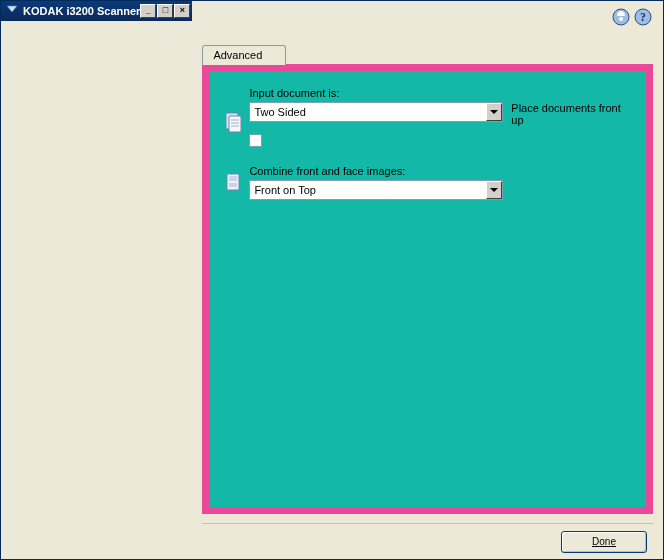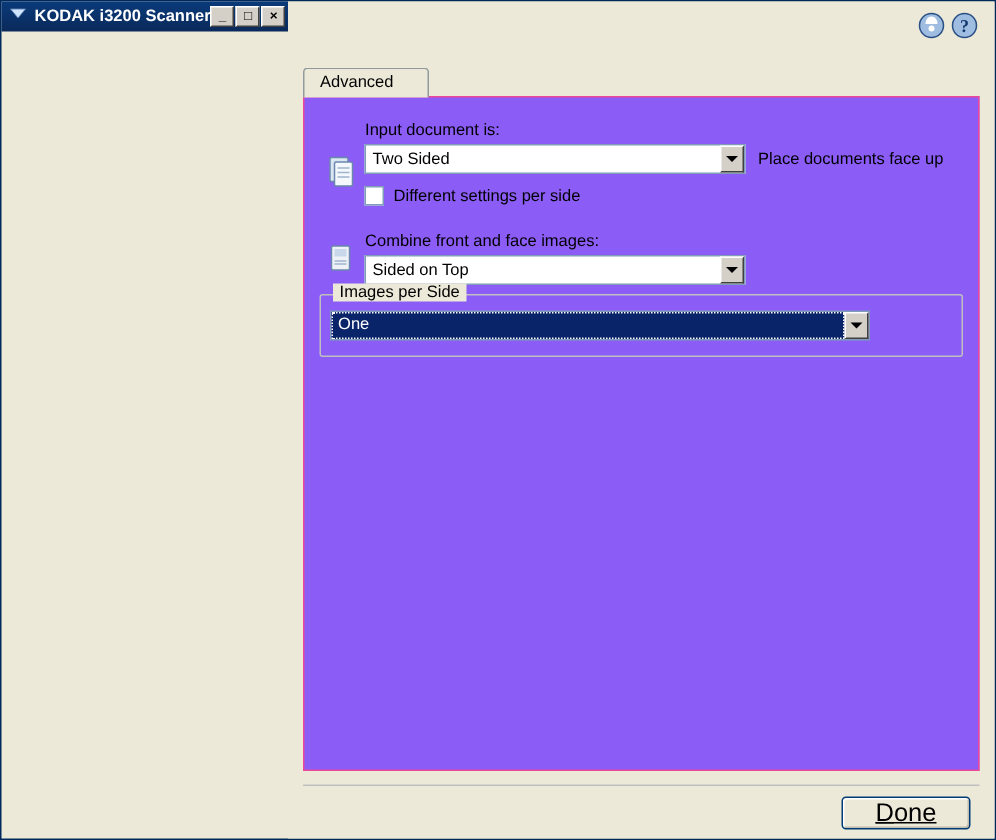--- a/index.html
+++ b/index.html
@@ -90,22 +90,22 @@
     border: 1px solid #919b9c;
     border-bottom: none;
     border-radius: 3px 3px 0 0;
     padding: 3px 23px 4px 10px;
     font-size: 11px;
     position: relative;
     top: 1px;
     cursor: pointer;
   }
   .tabpanel {
-    border: 1px solid #ec4899;
-    background: #8b5cf6;
+    border: 7px solid #ec4899;
+    background: #14b8a6;
     height: 450px;
     padding: 16px 10px 10px 10px;
     position: relative;
   }
   .row {
     display: flex;
     align-items: center;
     margin-bottom: 6px;
   }
   .col-icon {
@@ -216,21 +216,21 @@
     align-items: center;
     justify-content: flex-end;
     padding-right: 6px;
   }
   .btn {
     min-width: 86px;
     height: 22px;
     background: #ece9d8;
     border: 1px solid #003c74;
     border-radius: 3px;
-    font-size: 17px;
+    font-size: 10px;
     cursor: pointer;
     padding: 0 10px;
     box-shadow: inset 1px 1px 0 #fff, inset -1px -1px 0 #c0bcae;
     text-decoration: underline;
   }
   .btn .ul { text-decoration: underline; }
   
   .doc-icon {
     width: 22px; height: 24px;
   }
@@ -286,61 +286,53 @@
                 <rect x="3" y="2" width="12" height="16" rx="1" fill="#dbe6f3" stroke="#6a87ad"></rect>
                 <rect x="6" y="5" width="12" height="16" rx="1" fill="#f4f7fb" stroke="#6a87ad"></rect>
                 <line x1="8" y1="9" x2="16" y2="9" stroke="#9fb4cf"></line>
                 <line x1="8" y1="12" x2="16" y2="12" stroke="#9fb4cf"></line>
                 <line x1="8" y1="15" x2="16" y2="15" stroke="#9fb4cf"></line>
               </svg>
             </span>
           </div>
           <div class="col-fields">
             <div class="label">Input document is:</div>
-            <div style="display:flex;align-items:center;">
+            <div style="display:flex;align-items:flex-start;">
               <div class="select select-1">
                 <span class="select-text">Two Sided</span>
                 <span class="select-btn"></span>
               </div>
-              <span class="hint">Place documents face up</span>
+              <span class="hint">Place documents front up</span>
             </div>
             <div class="checkbox-row">
               <span class="checkbox"></span>
-              <span>Different settings per side</span>
             </div>
           </div>
         </div>
 
         <div class="row">
           <div class="col-icon">
             <span class="doc-icon">
               <svg viewBox="0 0 22 24" width="22" height="24">
                 <rect x="4" y="3" width="12" height="16" rx="1" fill="#eef2f7" stroke="#6a87ad"></rect>
                 <rect x="6" y="5" width="8" height="5" fill="#c8d7ea"></rect>
                 <line x1="6" y1="13" x2="14" y2="13" stroke="#9fb4cf"></line>
                 <line x1="6" y1="15" x2="14" y2="15" stroke="#9fb4cf"></line>
               </svg>
             </span>
           </div>
           <div class="col-fields">
             <div class="label">Combine front and face images:</div>
             <div class="select select-2">
-              <span class="select-text">Sided on Top</span>
+              <span class="select-text">Front on Top</span>
               <span class="select-btn"></span>
             </div>
           </div>
         </div>
 
-        <div class="groupbox">
-          <span class="legend">Images per Side</span>
-          <div class="select-highlight">
-            <span class="hl-text">One</span>
-            <span class="select-btn"></span>
-          </div>
-        </div>
 
       </div>
     </div>
 
     <div class="footer">
       <button class="btn"><span class="ul">D</span><span>one</span></button>
     </div>
   </div>
 </div>
 

